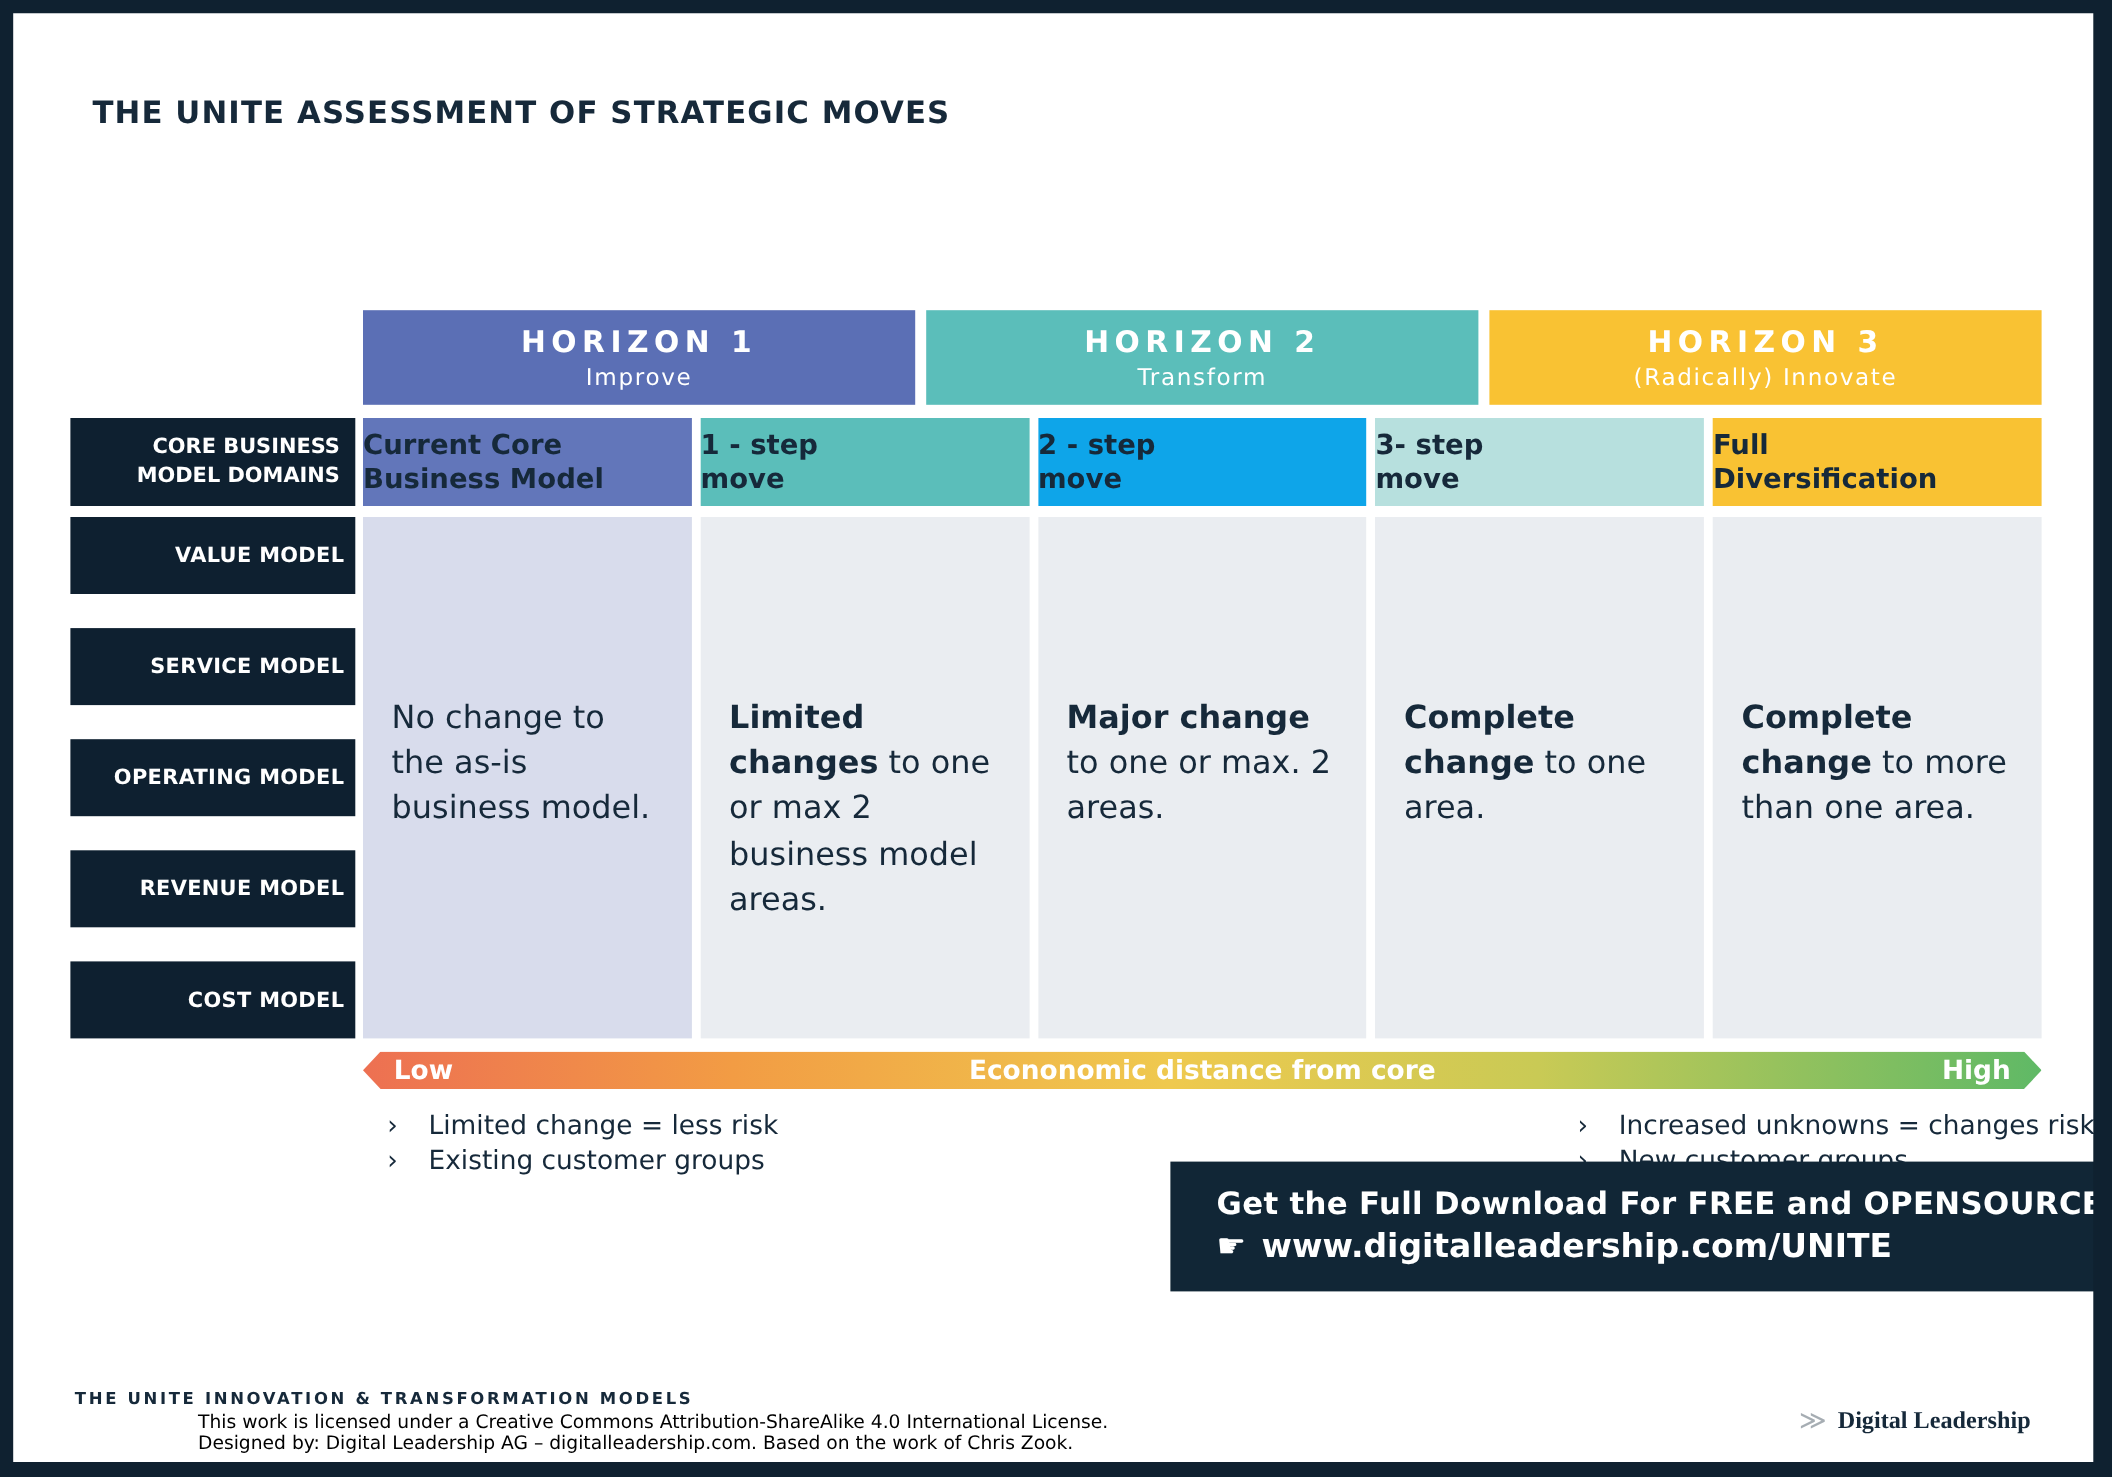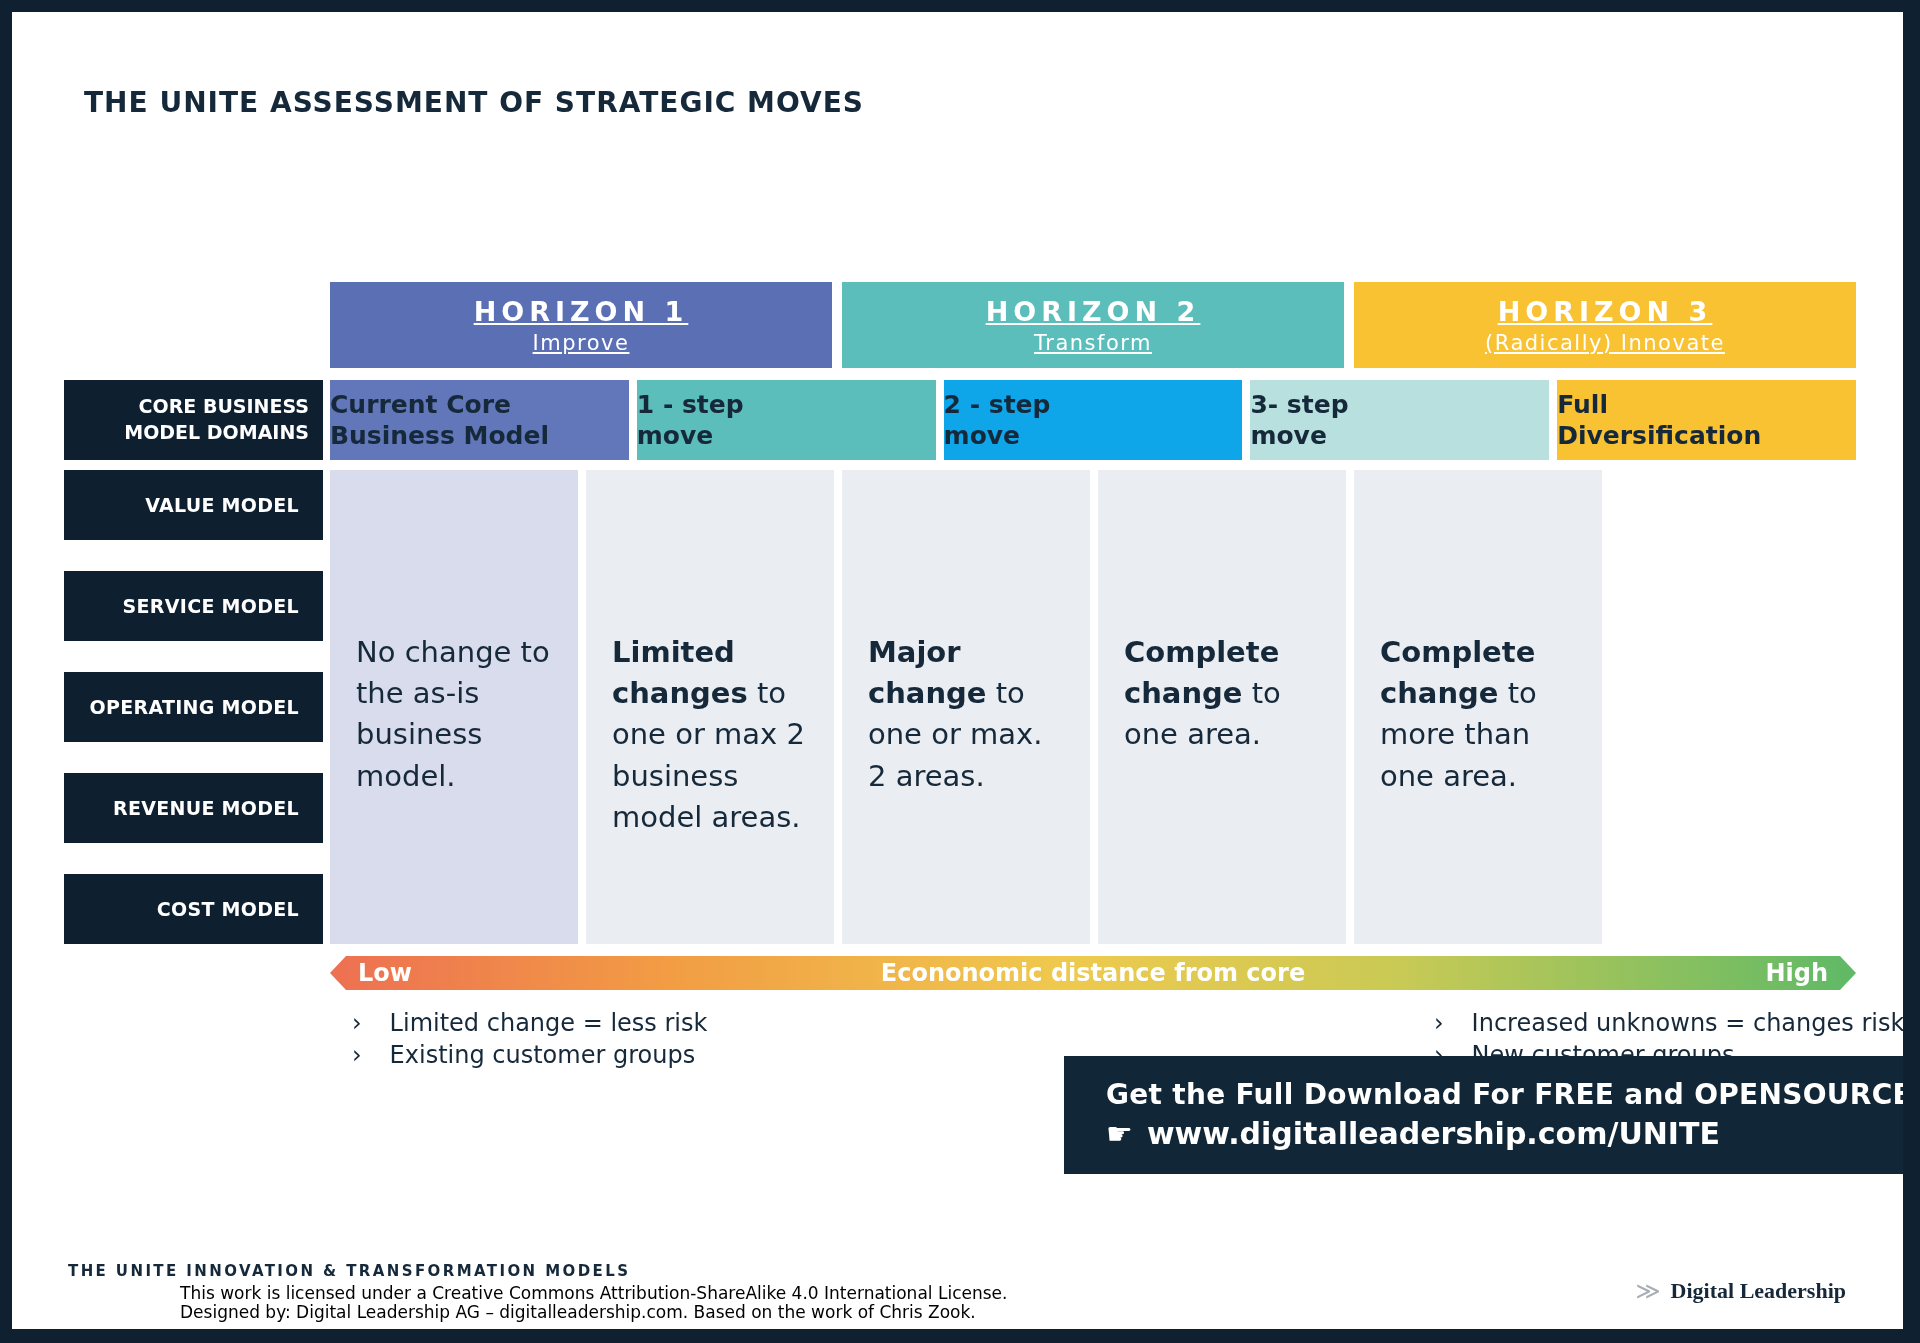--- a/index.html
+++ b/index.html
@@ -19,21 +19,21 @@
     position: absolute; left: 84px; top: 86px;
     font-size: 28px; font-weight: bold; letter-spacing: 1px; color: #16293a;
   }
   
   .horizons {
     position: absolute; left: 330px; top: 282px; width: 1526px; height: 86px;
     display: flex; gap: 10px;
   }
   .horizon {
     flex: 1; display: flex; flex-direction: column; align-items: center; justify-content: center;
-    color: #ffffff; text-align: center; text-decoration: underline;
+    color: #ffffff; text-align: center;
   }
   .hz1 { background: #5b6fb5; }
   .hz2 { background: #5bbeba; }
   .hz3 { background: #f9c233; }
   .hz-title { font-size: 27px; font-weight: bold; letter-spacing: 5px; }
   .hz-sub   { font-size: 21px; letter-spacing: 1.5px; margin-top: 4px; }
   
   .domains-header {
     position: absolute; left: 64px; top: 380px; width: 259px; height: 80px;
     background: #0e2030; color: #ffffff; font-weight: bold; font-size: 19px;
@@ -54,24 +54,24 @@
   .ch4 { background: #b7e0de; }
   .ch5 { background: #f9c233; }
   
   .sidebar {
     position: absolute; left: 64px; top: 470px; width: 259px; height: 474px;
     display: flex; flex-direction: column; justify-content: space-between;
   }
   .side-box {
     height: 70px; background: #0e2030; color: #ffffff; font-weight: bold; font-size: 19px;
     display: flex; align-items: center; justify-content: flex-end; text-align: right;
-    padding-right: 24px; line-height: 1.3; letter-spacing: 0.3px;
+    padding-right: 10px; line-height: 1.3; letter-spacing: 0.3px;
   }
   .bodycols {
-    position: absolute; left: 330px; top: 470px; width: 1272px; height: 474px;
+    position: absolute; left: 330px; top: 470px; width: 1526px; height: 474px;
     display: flex; gap: 8px;
   }
   .bodycol {
     flex: 1; padding: 162px 24px 0 26px;
     font-size: 29px; line-height: 1.42; color: #16293a;
   }
   .bc1 { background: #d8dcec; }
   .bc  { background: #eaedf1; }
   .bodycol b { font-weight: bold; }
   

